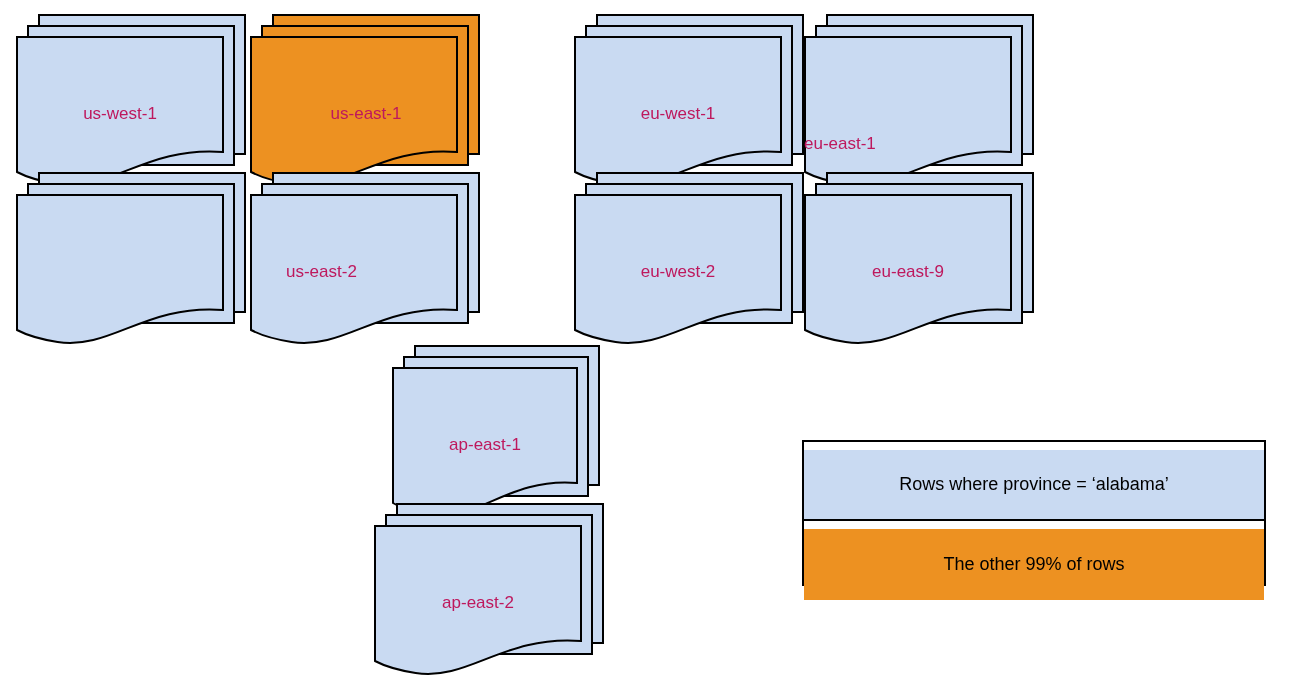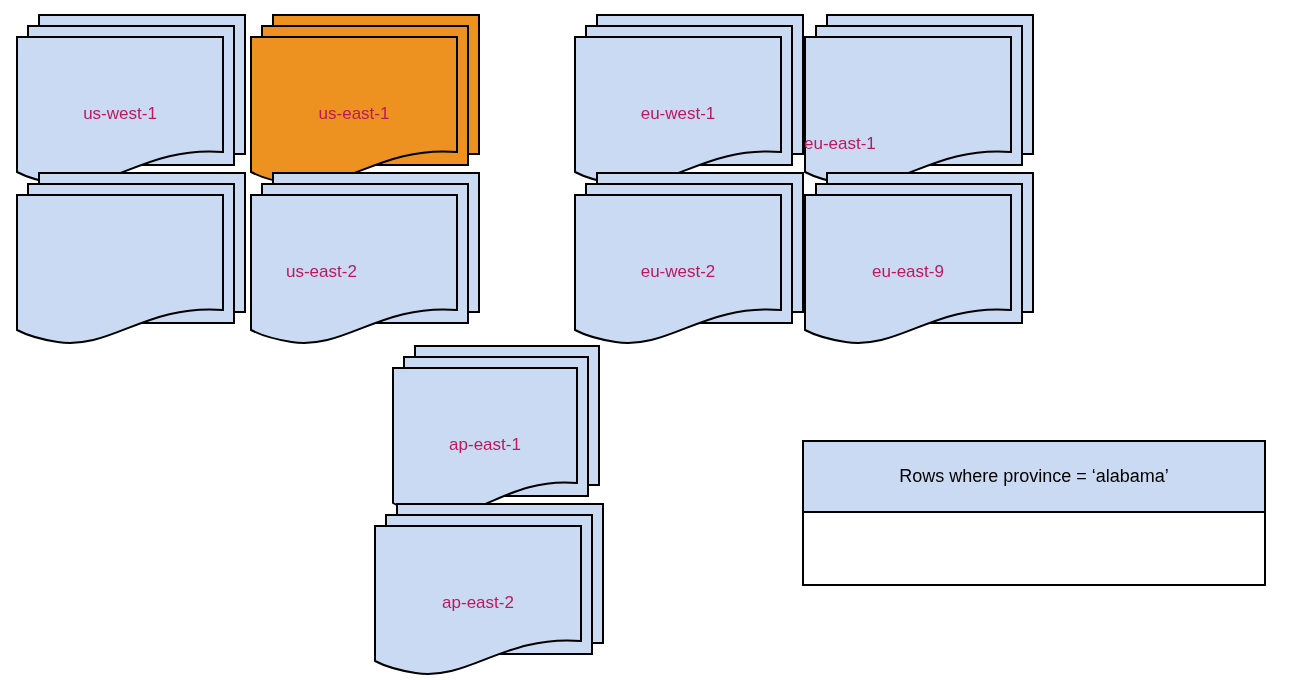--- a/index.html
+++ b/index.html
@@ -38,20 +38,21 @@
     border: 2px solid #000000;
   }
   .legend-row {
     box-sizing: border-box;
     display: flex;
     align-items: center;
     justify-content: center;
     font-family: "Liberation Sans", sans-serif;
     font-size: 18px;
     color: #000000;
+    margin-top: 8px;
   }
   .legend-row.top {
     border-bottom: 2px solid #000000;
   }
 </style>
 </head>
 <body>
 
 <div id="canvas">
     <div class="stack" style="left: 16px; top: 14px; width: 230px; height: 172px;">
@@ -73,21 +74,21 @@
         <g transform="translate(22,0)">
           <path d="M 1 1 L 207 1 L 207 140 L 1 140 Z" fill="#ED9121" stroke="#000000" stroke-width="2" stroke-linejoin="miter"></path>
         </g>
         <g transform="translate(11,11)">
           <path d="M 1 1 L 207 1 L 207 140 L 1 140 Z" fill="#ED9121" stroke="#000000" stroke-width="2" stroke-linejoin="miter"></path>
         </g>
         <g transform="translate(0,22)">
           <path d="M 1 1 L 207 1 L 207 116 C 128.96 110, 95.68 156, 41.6 148 C 22.88 145, 10.4 141, 1 136 Z" fill="#ED9121" stroke="#000000" stroke-width="2" stroke-linejoin="miter"></path>
         </g>
       </svg>
-      <div class="stack-label" style="left: 0px; top: 90px; width: 208px; text-align: center;">us-east-1</div>
+      <div class="stack-label" style="left: 12px; top: 90px; width: 208px; text-align: center;">us-east-1</div>
     </div>
     <div class="stack" style="left: 574px; top: 14px; width: 230px; height: 172px;">
       <svg width="230" height="172" viewBox="0 0 230 172">
         <g transform="translate(22,0)">
           <path d="M 1 1 L 207 1 L 207 140 L 1 140 Z" fill="#C9DAF2" stroke="#000000" stroke-width="2" stroke-linejoin="miter"></path>
         </g>
         <g transform="translate(11,11)">
           <path d="M 1 1 L 207 1 L 207 140 L 1 140 Z" fill="#C9DAF2" stroke="#000000" stroke-width="2" stroke-linejoin="miter"></path>
         </g>
         <g transform="translate(0,22)">
@@ -190,14 +191,17 @@
         <g transform="translate(0,22)">
           <path d="M 1 1 L 207 1 L 207 116 C 128.96 110, 95.68 156, 41.6 148 C 22.88 145, 10.4 141, 1 136 Z" fill="#C9DAF2" stroke="#000000" stroke-width="2" stroke-linejoin="miter"></path>
         </g>
       </svg>
       <div class="stack-label" style="left: 0px; top: 90px; width: 208px; text-align: center;">ap-east-2</div>
     </div>
     <div class="legend" style="left: 802px; top: 440px; width: 464px; height: 146px;">
       <div class="legend-row top" style="background: rgb(201, 218, 242); height: 50%;">
         <span>Rows where province = ‘alabama’</span>
       </div>
+      <div class="legend-row" style="background: rgb(237, 145, 33); height: 50%;">
+        <span>The other 99% of rows</span>
+      </div>
     </div>
   </div>
 
 </body></html>

